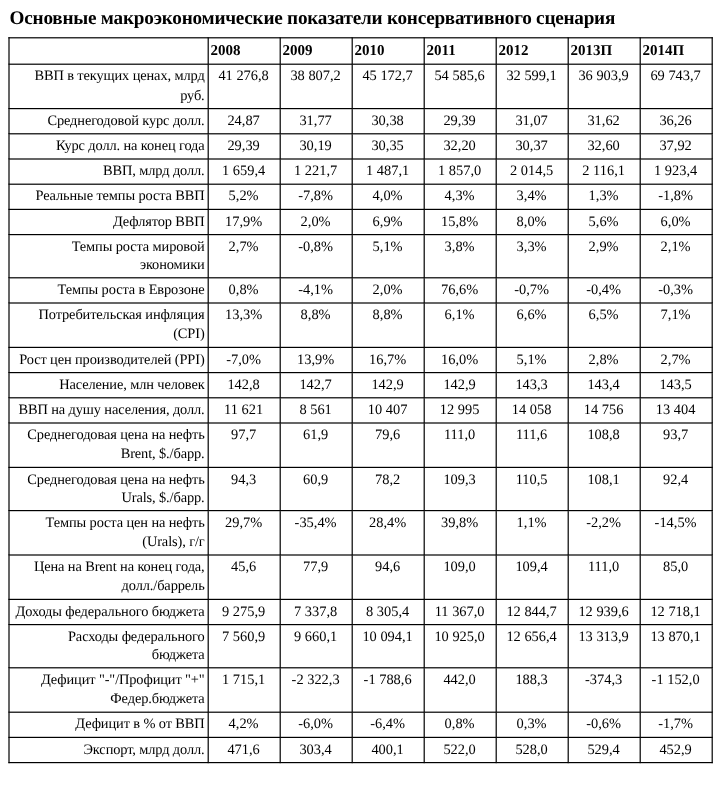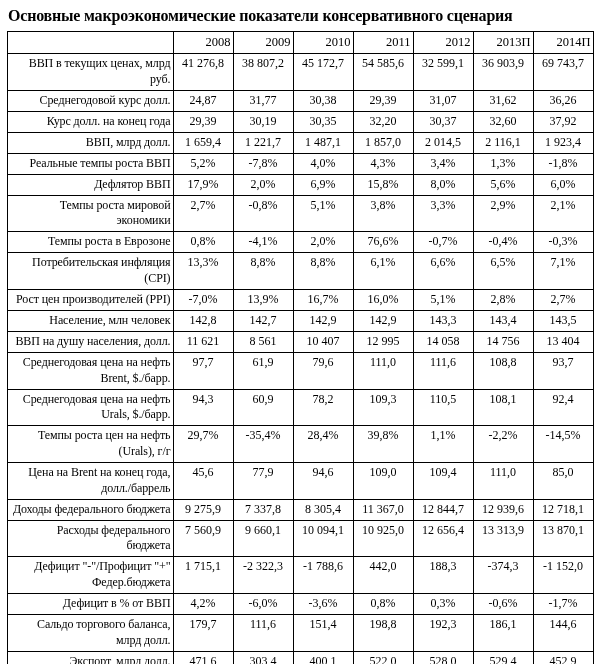--- a/index.html
+++ b/index.html
@@ -20,22 +20,22 @@
     table-layout: fixed;
     margin: 0 auto;
     width: 586px;
   }
   th, td {
     border: 1px solid #000000;
     vertical-align: top;
     font-size: 12px;
   }
   thead th {
-    font-weight: normal;
-    text-align: right;
+    font-weight: bold;
+    text-align: left;
     font-size: 12.5px;
     padding: 3px 2px;
   }
   tbody tr { height: 21px; }
   td.label {
     text-align: right;
     padding: 2px 2px 2px 4px;
     line-height: 1.32;
     letter-spacing: -0.1px;
   }
@@ -262,35 +262,25 @@
           <td class="val">-1 788,6</td>
           <td class="val">442,0</td>
           <td class="val">188,3</td>
           <td class="val">-374,3</td>
           <td class="val">-1 152,0</td>
         </tr>
         <tr>
           <td class="label">Дефицит в % от ВВП</td>
           <td class="val">4,2%</td>
           <td class="val">-6,0%</td>
-          <td class="val">-3,6%</td>
+          <td class="val">-6,4%</td>
           <td class="val">0,8%</td>
           <td class="val">0,3%</td>
           <td class="val">-0,6%</td>
           <td class="val">-1,7%</td>
-        </tr>
-        <tr>
-          <td class="label">Сальдо торгового баланса, млрд долл.</td>
-          <td class="val">179,7</td>
-          <td class="val">111,6</td>
-          <td class="val">151,4</td>
-          <td class="val">198,8</td>
-          <td class="val">192,3</td>
-          <td class="val">186,1</td>
-          <td class="val">144,6</td>
         </tr>
         <tr>
           <td class="label">Экспорт, млрд долл.</td>
           <td class="val">471,6</td>
           <td class="val">303,4</td>
           <td class="val">400,1</td>
           <td class="val">522,0</td>
           <td class="val">528,0</td>
           <td class="val">529,4</td>
           <td class="val">452,9</td>

